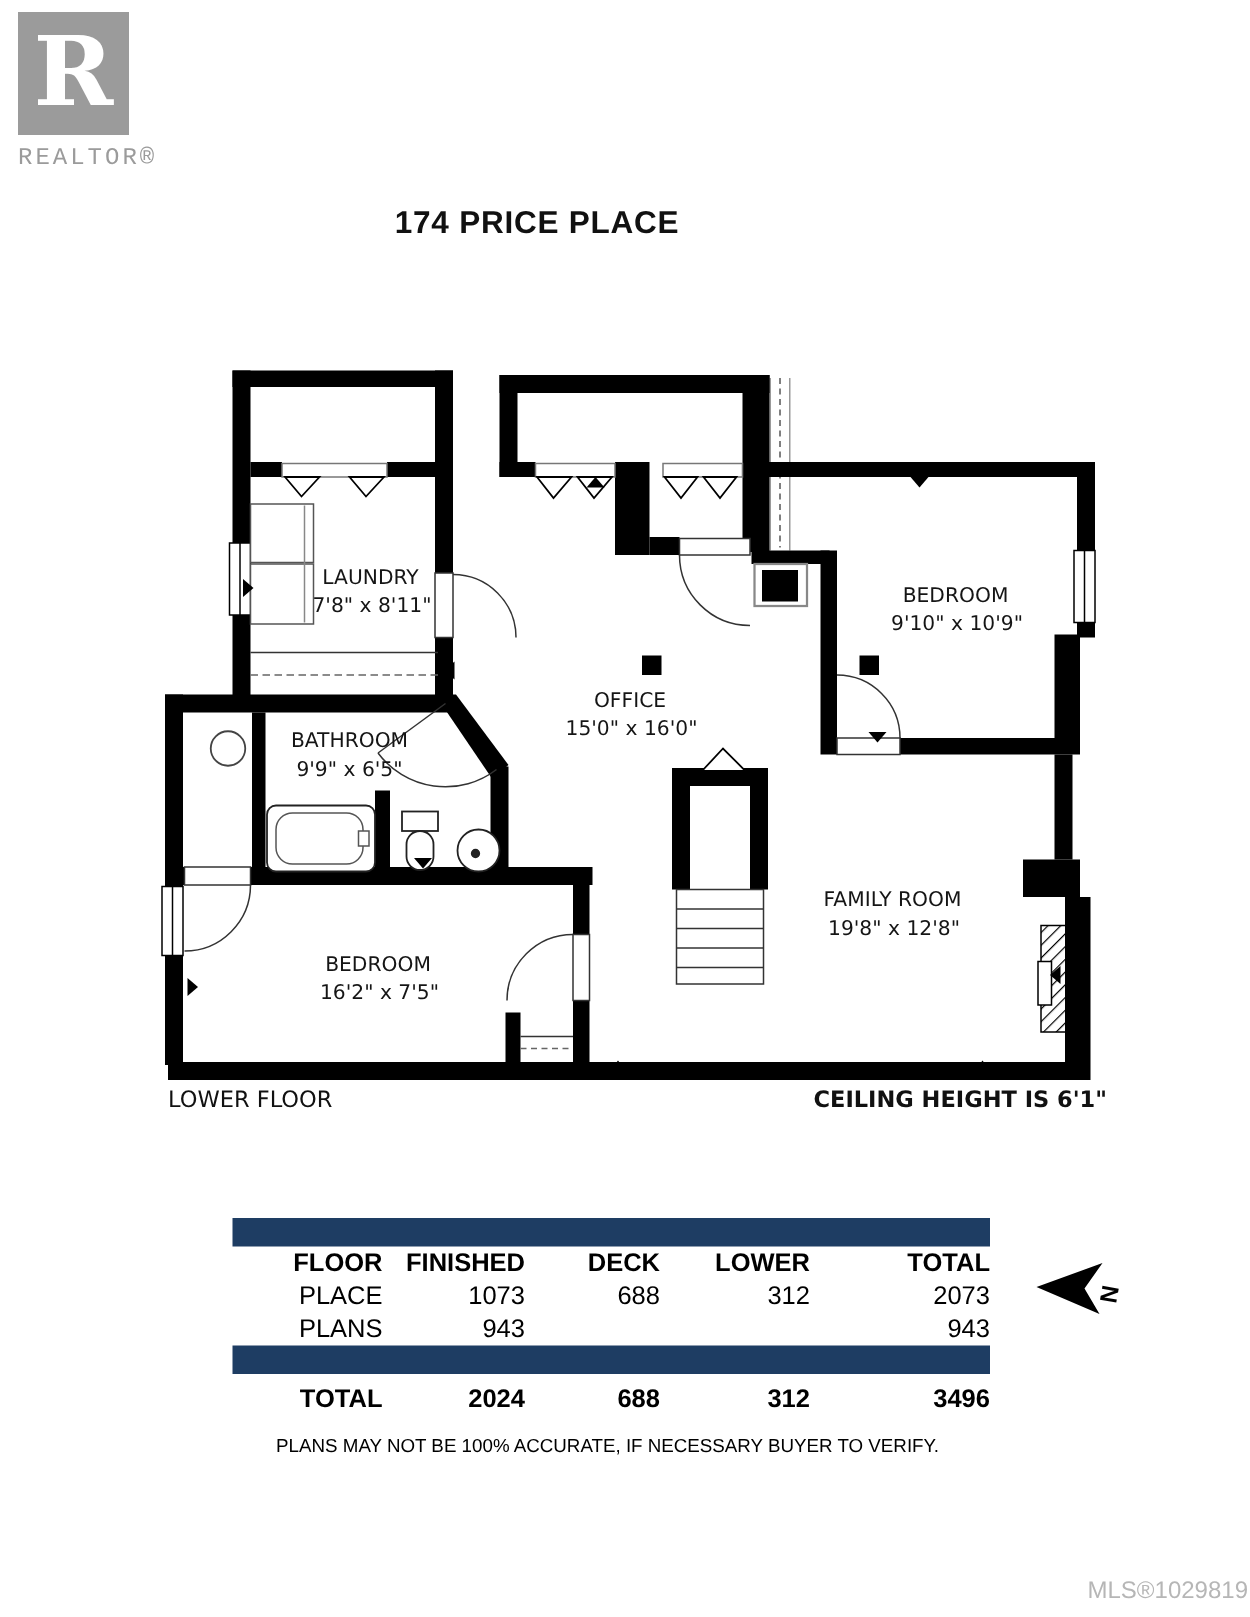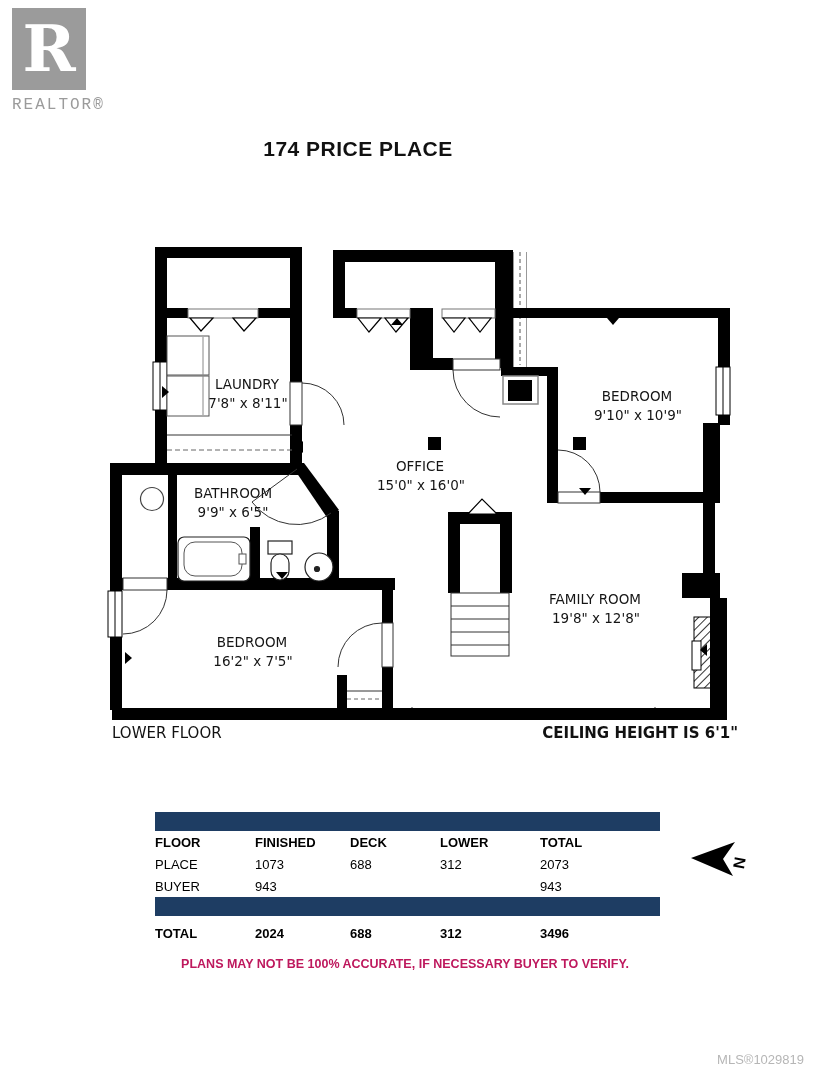--- a/index.html
+++ b/index.html
@@ -13,27 +13,27 @@
   
   #title{left:0;top:137px;width:716px;text-align:center;font-size:21px;font-weight:bold;color:#111;letter-spacing:0.5px;}
   
   #plan{left:0;top:0;}
   text.room{font-family:"DejaVu Sans",sans-serif;font-size:13.5px;fill:#151515;}
   text.floorlbl{font-family:"DejaVu Sans",sans-serif;font-size:15px;fill:#111;}
   text.ceiling{font-family:"DejaVu Sans",sans-serif;font-size:15px;font-weight:bold;fill:#111;}
   
   #atable{left:155px;top:812px;width:505px;color:#000;}
   .bar{height:19px;background:#1e3d63;}
-  .trow{display:grid;grid-template-columns:100px 95px 90px 100px 120px;height:22px;align-items:center;text-align:left;font-size:13px;}
+  .trow{display:grid;grid-template-columns:100px 95px 90px 100px 120px;height:22px;align-items:center;text-align:right;font-size:17px;}
   .trow.hdr{font-weight:bold;}
   .trow.total{height:30px;padding-top:4px;font-weight:bold;box-sizing:border-box;}
   
-  #disclaimer{left:0;top:957px;width:810px;text-align:center;font-size:12.5px;font-weight:bold;color:#be185d;}
-  
-  #mls{right:29px;top:1052px;font-size:13px;color:#b6b6b6;}
+  #disclaimer{left:0;top:957px;width:810px;text-align:center;font-size:12.5px;font-weight:normal;color:#000000;}
+  
+  #mls{right:1px;top:1052px;font-size:16px;color:#b6b6b6;}
   
   #compass{left:683px;top:834px;}
   #compass text{font-family:"Liberation Sans",sans-serif;font-weight:bold;font-size:16px;fill:#000;}
 </style>
 </head>
 <body>
 
 <div class="abs" id="logo">
   <div id="logo-square">
     <span>R</span>
@@ -251,21 +251,21 @@
     <div>TOTAL</div>
   </div>
   <div class="trow">
     <div>PLACE</div>
     <div>1073</div>
     <div>688</div>
     <div>312</div>
     <div>2073</div>
   </div>
   <div class="trow">
-    <div>BUYER</div>
+    <div>PLANS</div>
     <div>943</div>
     <div></div>
     <div></div>
     <div>943</div>
   </div>
   <div class="bar"></div>
   <div class="trow total">
     <div>TOTAL</div>
     <div>2024</div>
     <div>688</div>

